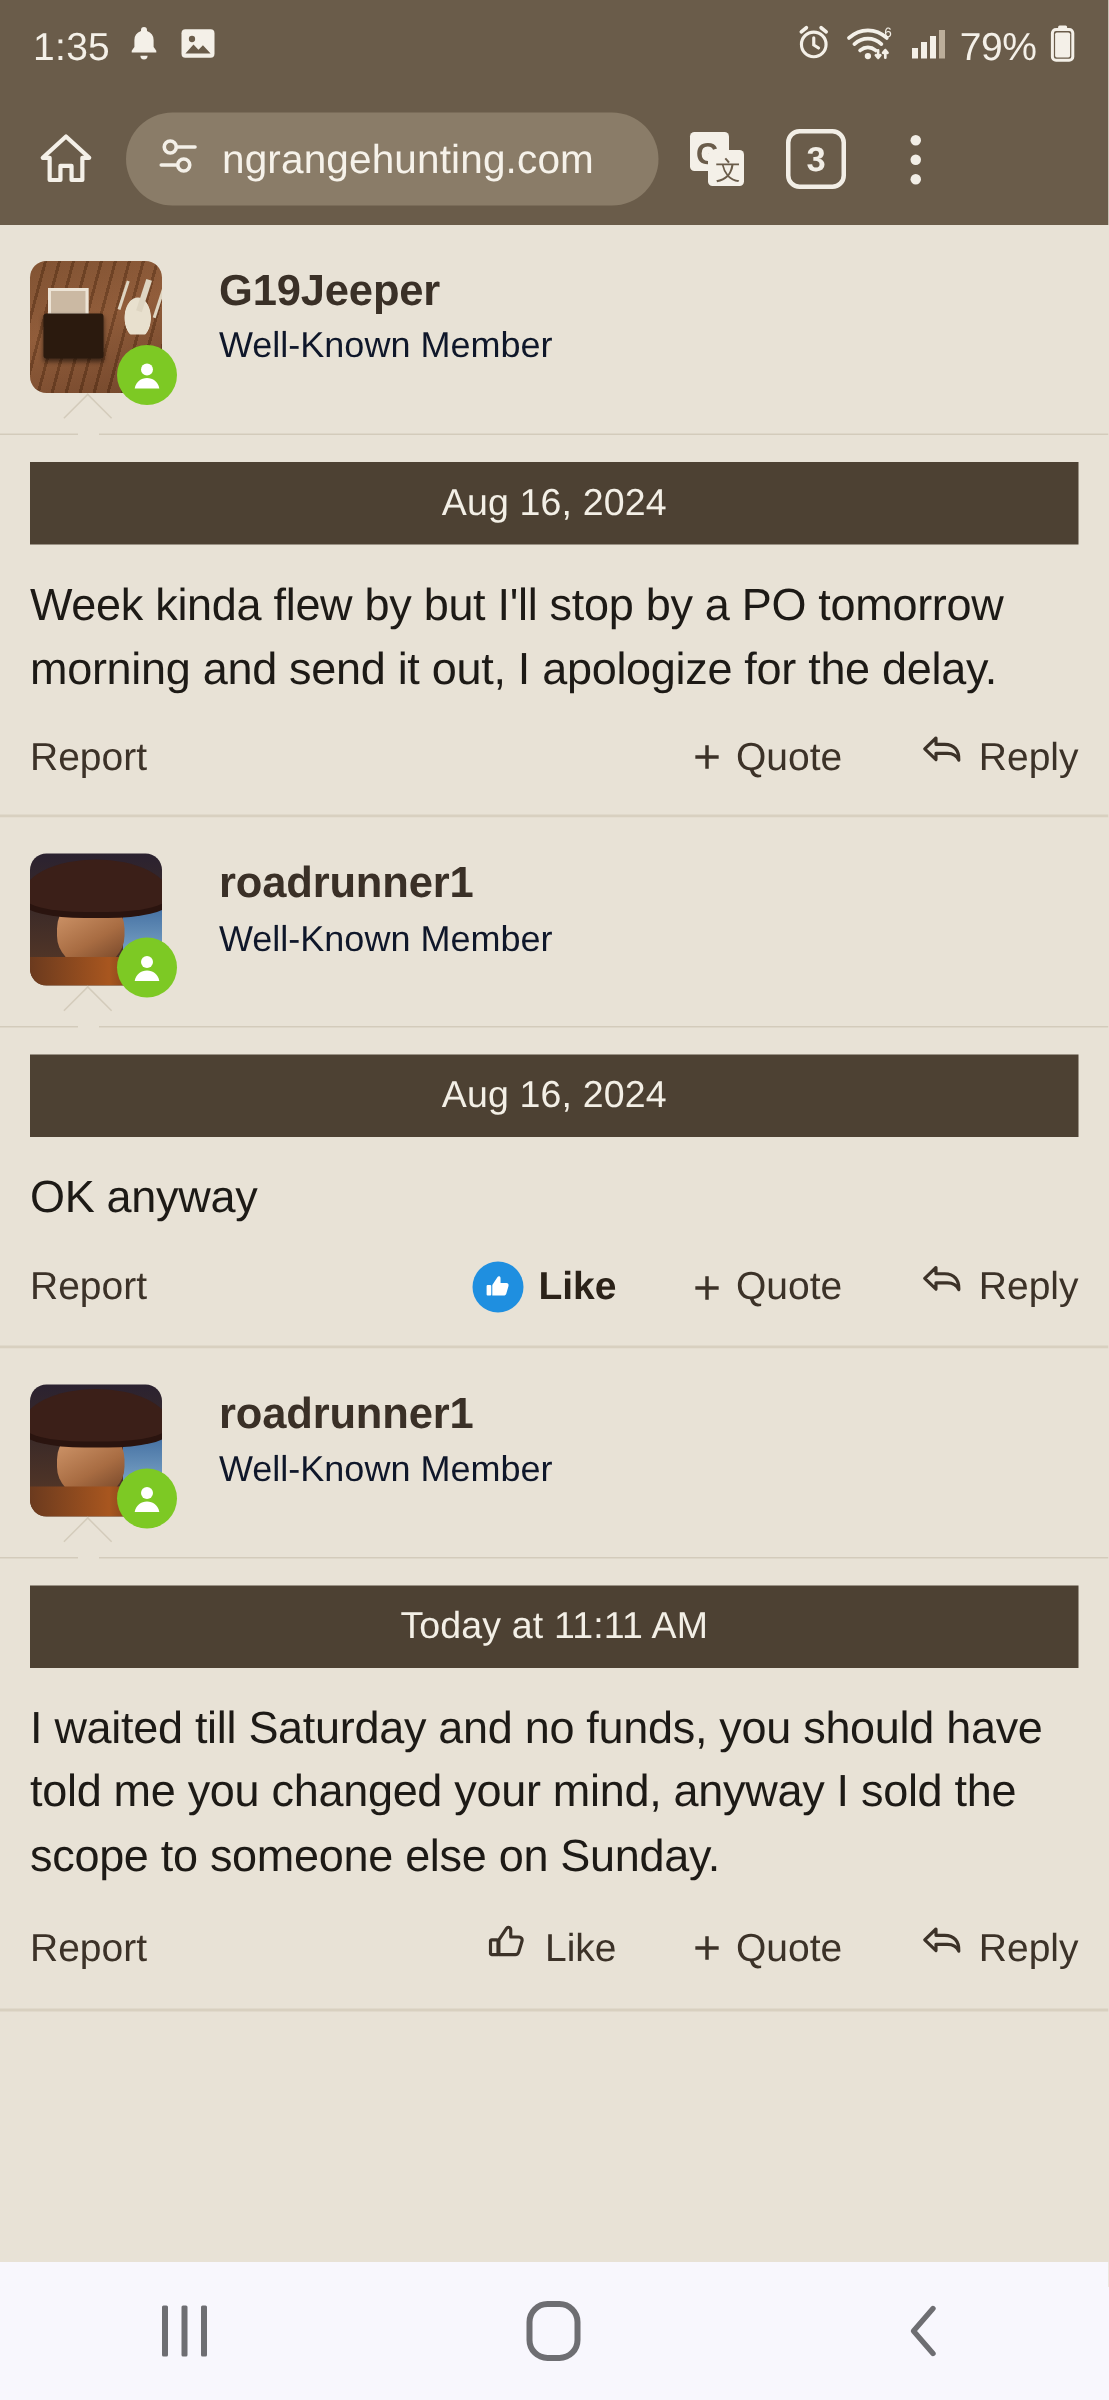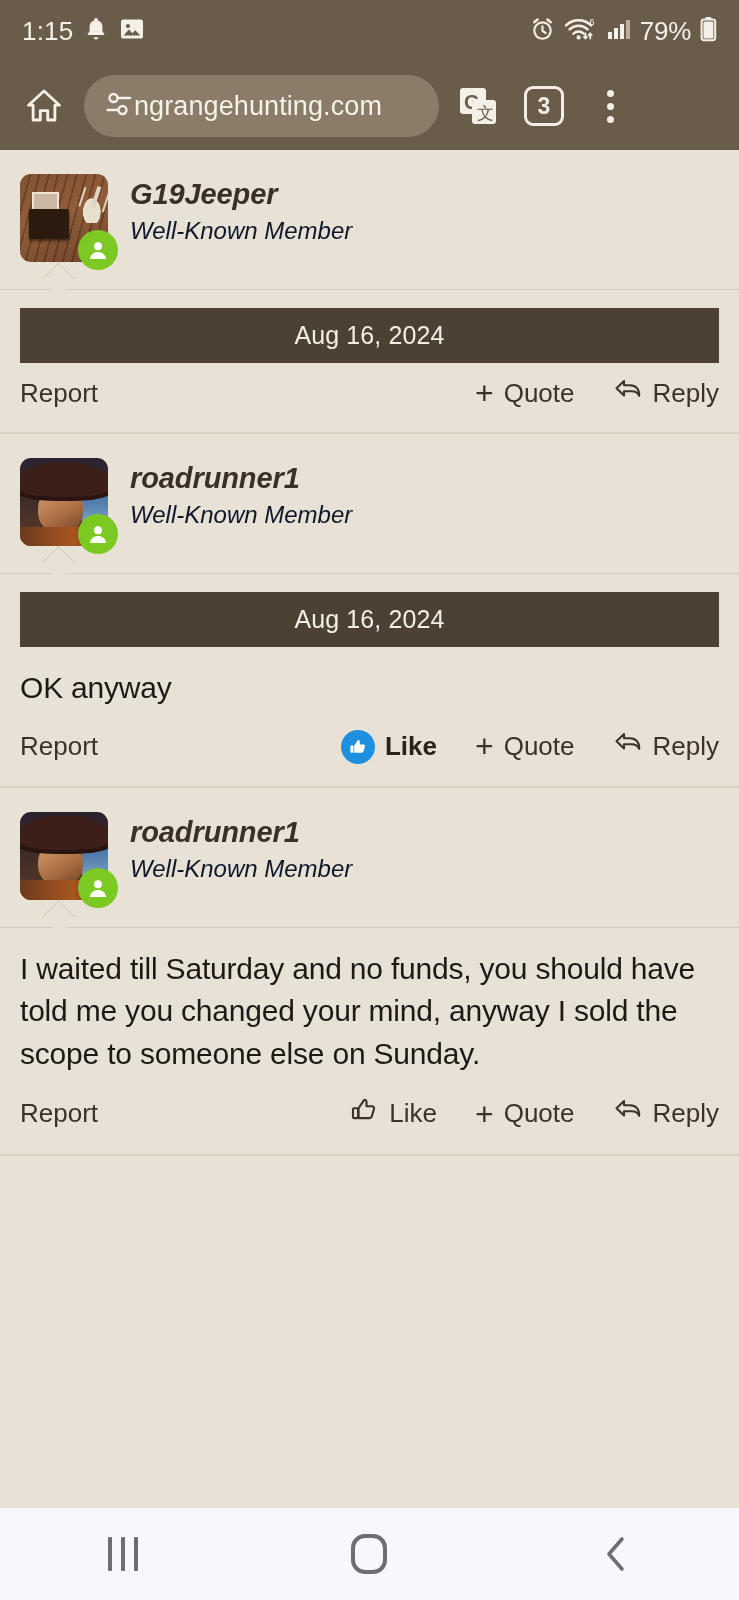--- a/index.html
+++ b/index.html
@@ -24,42 +24,42 @@
 
   
   .toolbar{
     height:88px; background:#6A5C4A;
     display:flex; align-items:center; padding:0 16px; gap:12px;
   }
   .home-btn{ width:56px; height:56px; display:flex; align-items:center; justify-content:center; flex:0 0 auto;}
   .urlbar{
     flex:1 1 auto; height:62px; border-radius:31px;
     background:#8A7C68; display:flex; align-items:center;
-    padding:0 20px; min-width:0; max-width:355px;
+    padding:0 20px; gap:14px; min-width:0; max-width:355px;
   }
   .url-text{
     color:#F6F2EA; font-size:27px; white-space:nowrap;
     overflow:hidden; letter-spacing:.1px;
   }
   .tb-icon{ width:54px; height:54px; display:flex; align-items:center; justify-content:center; flex:0 0 auto;}
   .tabcount{
     width:40px; height:40px; border:3px solid #F2EEE6; border-radius:9px;
     color:#F2EEE6; font-size:23px; font-weight:bold;
     display:flex; align-items:center; justify-content:center;
   }
   .kebab{ display:flex; flex-direction:column; gap:6px; align-items:center; }
   .kebab i{ width:7px; height:7px; border-radius:50%; background:#F2EEE6; display:block; }
 
   
   .content{ background:#E8E2D6; }
 
   .post{ background:#E8E2D6; }
   .post-head{
-    display:flex; align-items:flex-start; gap:22px;
-    padding:24px 20px 18px 20px; position:relative;font-style:italic;
+    display:flex; align-items:flex-start; gap:38px;
+    padding:24px 20px 18px 20px; position:relative;
   }
   .avatar-wrap{ position:relative; width:88px; height:88px; flex:0 0 auto; }
   .avatar{
     width:88px; height:88px; border-radius:11px; overflow:hidden;
     display:block; position:relative;
   }
   .av-cabin{
     background:
       linear-gradient(160deg,#7B4A28 0%,#8B5430 45%,#6B3D20 100%);
   }
@@ -145,21 +145,21 @@
   }
 
   .body-text{
     padding:20px 20px 6px 20px;
     font-size:30px; line-height:1.42; color:#1D1A16;
     letter-spacing:-.2px;
   }
 
   .actions{
     display:flex; align-items:center;
-    padding:14px 20px 22px 20px; gap:4px;
+    padding:14px 20px 22px 20px; gap:17px;
   }
   .act{
     display:flex; align-items:center; gap:10px;
     font-size:26px; color:#3C3228; white-space:nowrap;
   }
   .act.report{ margin-right:auto; }
   .act.spaced{ margin-left:34px; }
   .act.liked{ font-weight:bold; color:#2B2218; }
   .thumb-filled{
     width:34px; height:34px; border-radius:50%;
@@ -186,21 +186,21 @@
   .nav-btn{ flex:1; display:flex; align-items:center; justify-content:center; height:100%; }
   .recents{ display:flex; gap:9px; }
   .recents i{ width:4px; height:34px; background:#6E6E72; display:block; border-radius:1px;}
   .home-o{ width:36px; height:40px; border:4px solid #6E6E72; border-radius:14px; }
 </style>
 </head>
 <body>
 
 <div class="statusbar">
   <div class="sb-left">
-    <span class="sb-time">1:15</span>
+    <span class="sb-time">1:35</span>
     <span class="ic">
       <svg width="24" height="26" viewBox="0 0 24 26">
           <path d="M12 2a2 2 0 0 1 2 2v.6a6.4 6.4 0 0 1 4.4 6.1v4.6l1.8 2.6v1.1H3.8v-1.1l1.8-2.6v-4.6A6.4 6.4 0 0 1 10 4.6V4a2 2 0 0 1 2-2z" fill="#F4F0E8"></path>
           <path d="M9.6 21.2h4.8a2.4 2.4 0 0 1-4.8 0z" fill="#F4F0E8"></path>
         </svg>
     </span>
     <span class="ic">
       <svg width="26" height="26" viewBox="0 0 26 26">
           <rect x="2" y="3.5" width="22" height="19" rx="2.6" fill="#F4F0E8"></rect>
           <circle cx="9" cy="10" r="2.1" fill="#6A5C4A"></circle>
@@ -304,20 +304,21 @@
       </div>
       <div class="head-text">
         <div class="username">G19Jeeper</div>
         <div class="usertitle">Well-Known Member</div>
       </div>
     </div>
     <div class="notch-divider"></div>
     <div class="date-wrap">
       <div class="date-bar">Aug 16, 2024</div>
     </div>
+    <div class="body-text">Week kinda flew by but I'll stop by a PO tomorrow morning and send it out, I apologize for the delay.</div>
     <div class="actions">
       <span class="act report">
         <span>Report</span>
       </span>
       <span class="act spaced">
         <span class="plus">+</span>
         <span>Quote</span>
       </span>
       <span class="act spaced">
         <span>
@@ -401,20 +402,23 @@
               <path d="M4.8 22c.8-4.6 4.2-7 8.2-7s7.4 2.4 8.2 7z" fill="#fff"></path>
             </svg>
         </span>
       </div>
       <div class="head-text">
         <div class="username">roadrunner1</div>
         <div class="usertitle">Well-Known Member</div>
       </div>
     </div>
     <div class="notch-divider"></div>
+    <div class="date-wrap">
+      <div class="date-bar">Today at 11:11 AM</div>
+    </div>
     <div class="body-text">I waited till Saturday and no funds, you should have told me you changed your mind, anyway I sold the scope to someone else on Sunday.</div>
     <div class="actions">
       <span class="act report">
         <span>Report</span>
       </span>
       <span class="act">
         <span>
           <svg width="30" height="30" viewBox="0 0 30 30">
               <path d="M9.6 13.2l5.1-7.6c.8-1.2 2.8-.7 2.8 1v4.7h5.5c1.4 0 2.4 1.3 2 2.7l-2.2 7.4c-.3 1-1.3 1.7-2.3 1.7H9.6z" fill="none" stroke="#3C3228" stroke-width="2.1" stroke-linejoin="round"></path>
               <rect x="4" y="13.2" width="5" height="9.9" rx="1" fill="none" stroke="#3C3228" stroke-width="2.1"></rect>

